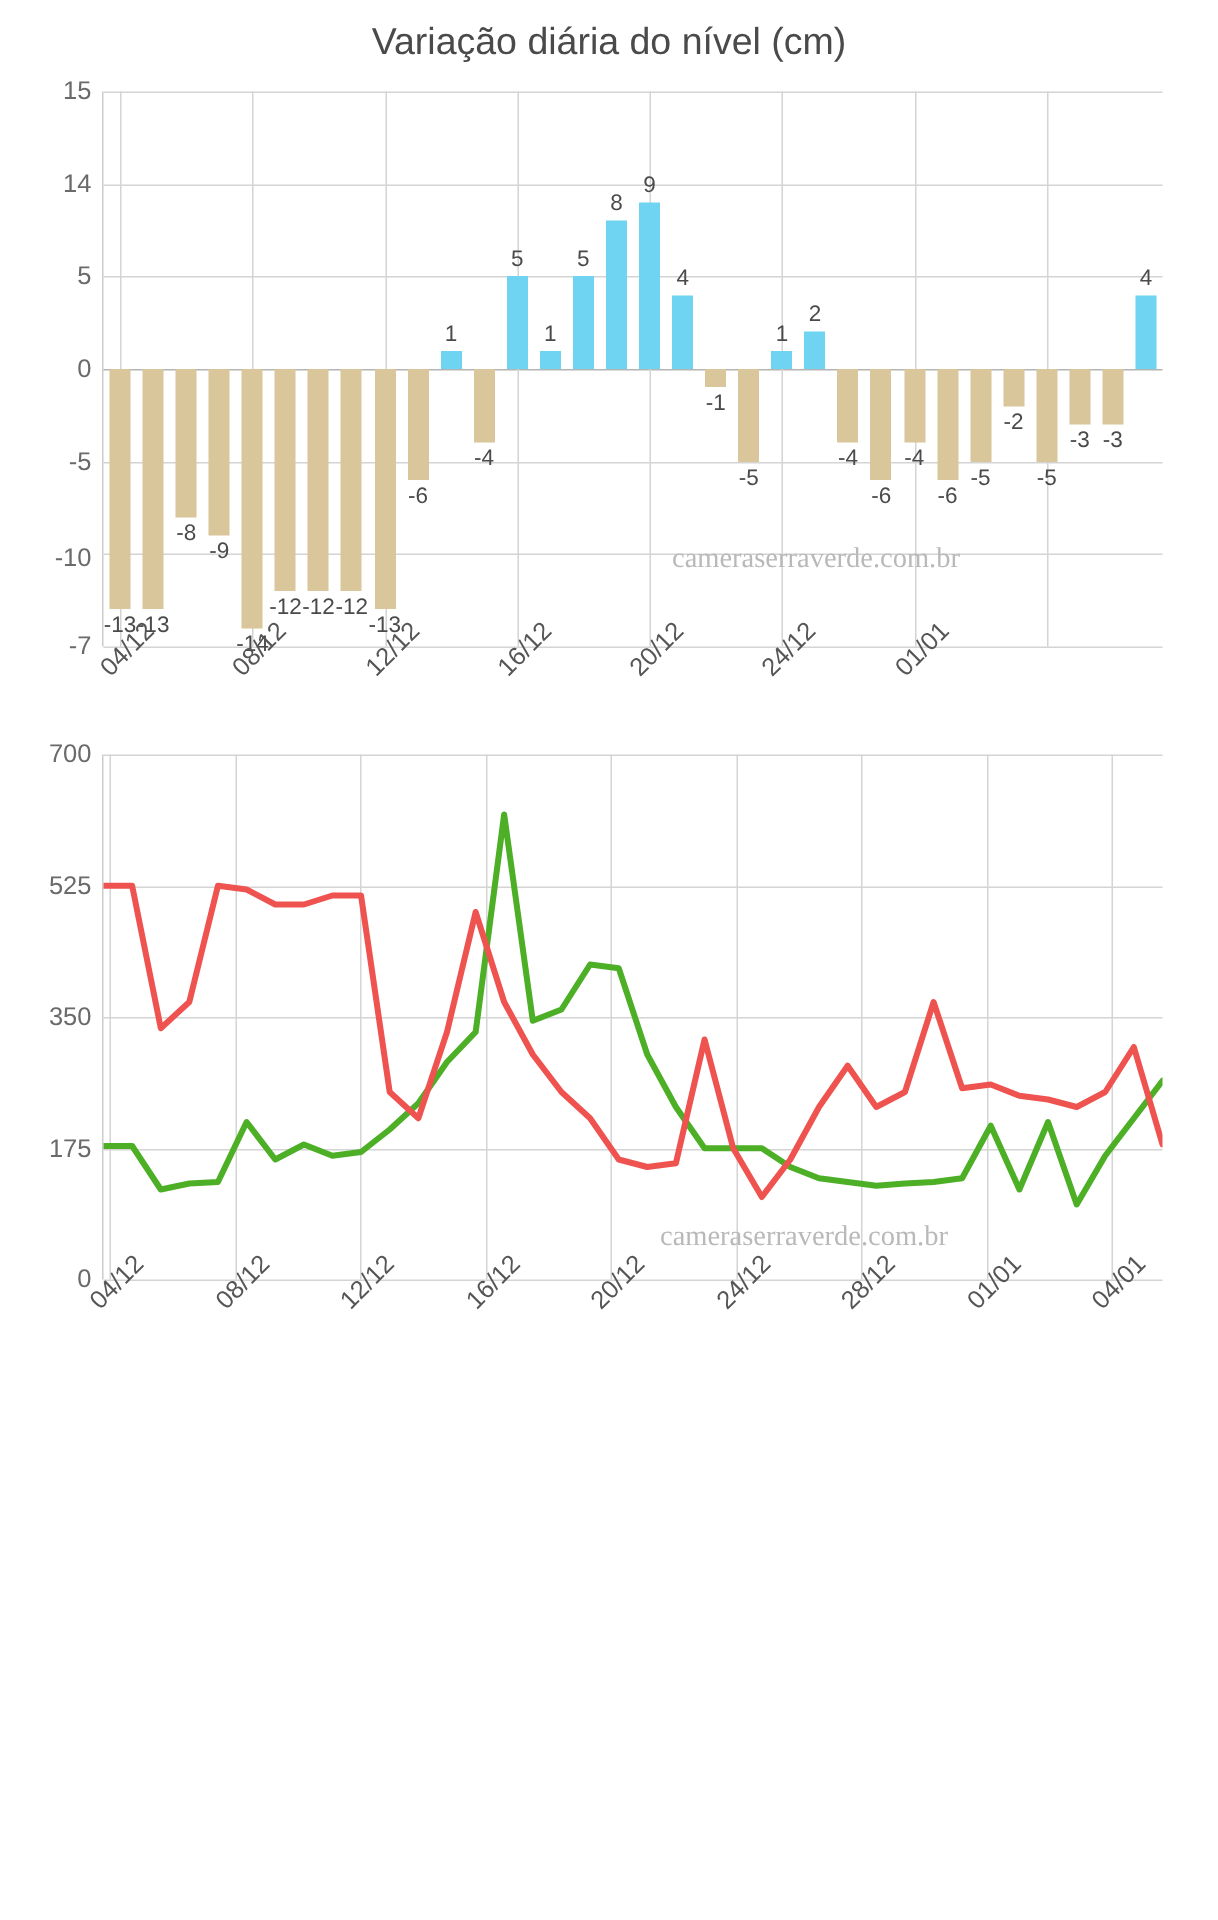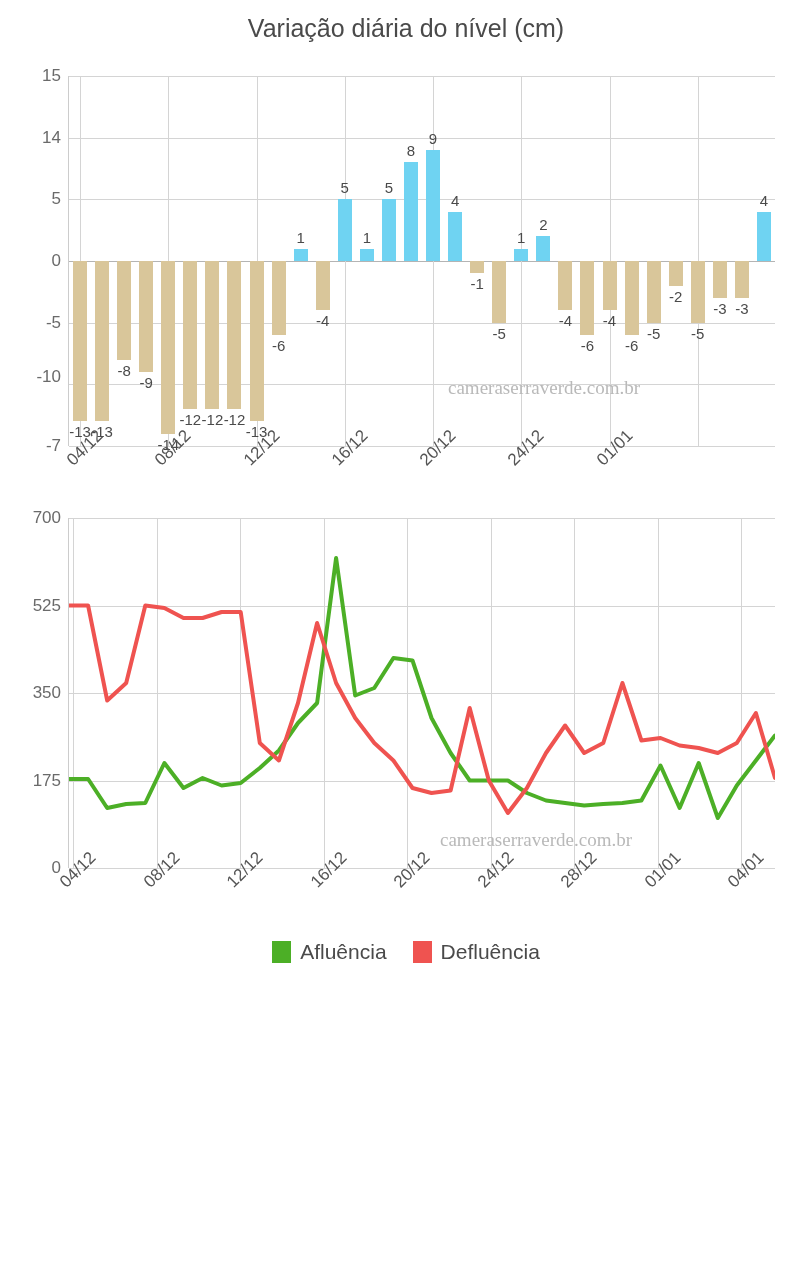--- a/index.html
+++ b/index.html
@@ -38,21 +38,21 @@
   }
   .chart-block {
     position: relative;
   }
 
   
   #chart1 {
     position: relative;
     width: 812px;
     height: 420px;
-    margin-top: 19px;
+    margin-top: 4px;
   }
   .plot {
     position: absolute;
     border-left: 1px solid #cccccc;
   }
   #plot1 {
     left: 68px;
     top: 14px;
     width: 706px;
     height: 370px;
@@ -167,21 +167,21 @@
           <div class="ytick" style="top: 0px;">15</div>
           <div class="gridline" style="top: 61.6667px;"></div>
           <div class="ytick" style="top: 61.6667px;">14</div>
           <div class="gridline" style="top: 123.333px;"></div>
           <div class="ytick" style="top: 123.333px;">5</div>
           <div class="zeroline" style="top: 185px;"></div>
           <div class="ytick" style="top: 185px;">0</div>
           <div class="gridline" style="top: 246.667px;"></div>
           <div class="ytick" style="top: 246.667px;">-5</div>
           <div class="gridline" style="top: 308.333px;"></div>
-          <div class="ytick" style="top: 301px;">-10</div>
+          <div class="ytick" style="top: 311px;">-10</div>
           <div class="gridline" style="top: 370px;"></div>
           <div class="ytick" style="top: 370px;">-7</div>
           <div class="vgridline" style="left: 11.0312px;"></div>
           <div class="vgridline" style="left: 99.2812px;"></div>
           <div class="vgridline" style="left: 187.531px;"></div>
           <div class="vgridline" style="left: 275.781px;"></div>
           <div class="vgridline" style="left: 364.031px;"></div>
           <div class="vgridline" style="left: 452.281px;"></div>
           <div class="vgridline" style="left: 540.531px;"></div>
           <div class="vgridline" style="left: 628.781px;"></div>
@@ -281,30 +281,20 @@
           <div class="vgridline" style="left: 338.201px;"></div>
           <div class="vgridline" style="left: 421.751px;"></div>
           <div class="vgridline" style="left: 505.302px;"></div>
           <div class="vgridline" style="left: 588.852px;"></div>
           <div class="vgridline" style="left: 672.402px;"></div>
           <svg width="706" height="350" style="position: absolute; left: 0px; top: 0px;">
             <polyline points="0.0,261.0 19.1,261.0 38.2,290.0 57.2,286.0 76.3,285.0 95.4,245.0 114.5,270.0 133.6,260.0 152.6,267.5 171.7,265.0 190.8,250.0 209.9,232.5 229.0,205.0 248.1,185.0 267.1,40.0 286.2,177.5 305.3,170.0 324.4,140.0 343.5,142.5 362.5,200.0 381.6,235.0 400.7,262.5 419.8,262.5 438.9,262.5 457.9,275.0 477.0,282.5 496.1,285.0 515.2,287.5 534.3,286.0 553.4,285.0 572.4,282.5 591.5,247.5 610.6,290.0 629.7,245.0 648.8,300.0 667.8,267.5 686.9,242.5 706.0,217.5" fill="none" stroke="#4caf26" stroke-width="4" stroke-linejoin="round" stroke-linecap="round"></polyline>
             <polyline points="0.0,87.5 19.1,87.5 38.2,182.5 57.2,165.0 76.3,87.5 95.4,90.0 114.5,100.0 133.6,100.0 152.6,94.0 171.7,94.0 190.8,225.0 209.9,242.5 229.0,185.0 248.1,105.0 267.1,165.0 286.2,200.0 305.3,225.0 324.4,242.5 343.5,270.0 362.5,275.0 381.6,272.5 400.7,190.0 419.8,262.5 438.9,295.0 457.9,270.0 477.0,235.0 496.1,207.5 515.2,235.0 534.3,225.0 553.4,165.0 572.4,222.5 591.5,220.0 610.6,227.5 629.7,230.0 648.8,235.0 667.8,225.0 686.9,195.0 706.0,260.0" fill="none" stroke="#ef5350" stroke-width="4" stroke-linejoin="round" stroke-linecap="round"></polyline>
           </svg>
         </div>
-      <div class="legend">
-        <div class="legend-item">
-          <span class="legend-swatch" id="sw-af" style="background: rgb(76, 175, 38);"></span>
-          <span>Afluência</span>
-        </div>
-        <div class="legend-item">
-          <span class="legend-swatch" id="sw-def" style="background: rgb(239, 83, 80);"></span>
-          <span>Defluência</span>
-        </div>
-      </div>
     <div class="xtick" style="left: 56px; top: 374px;">04/12</div>
         <div class="xtick" style="left: 139.55px; top: 374px;">08/12</div>
         <div class="xtick" style="left: 223.101px; top: 374px;">12/12</div>
         <div class="xtick" style="left: 306.651px; top: 374px;">16/12</div>
         <div class="xtick" style="left: 390.201px; top: 374px;">20/12</div>
         <div class="xtick" style="left: 473.751px; top: 374px;">24/12</div>
         <div class="xtick" style="left: 557.302px; top: 374px;">28/12</div>
         <div class="xtick" style="left: 640.852px; top: 374px;">01/01</div>
         <div class="xtick" style="left: 724.402px; top: 374px;">04/01</div>
         <div class="watermark" style="left: 440px; top: 325px;">cameraserraverde.com.br</div>

